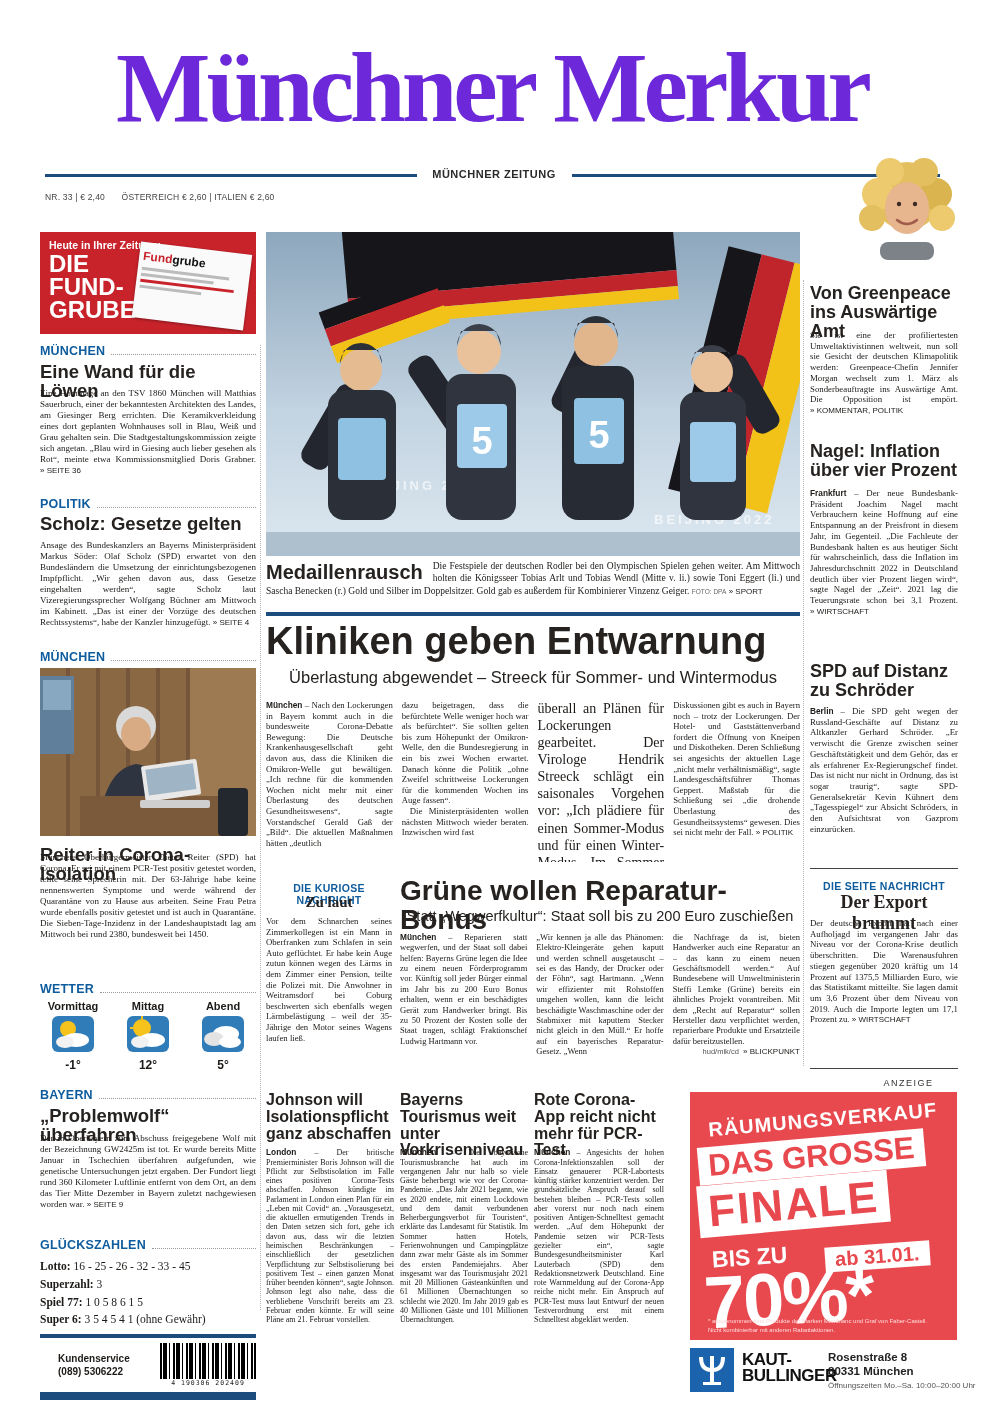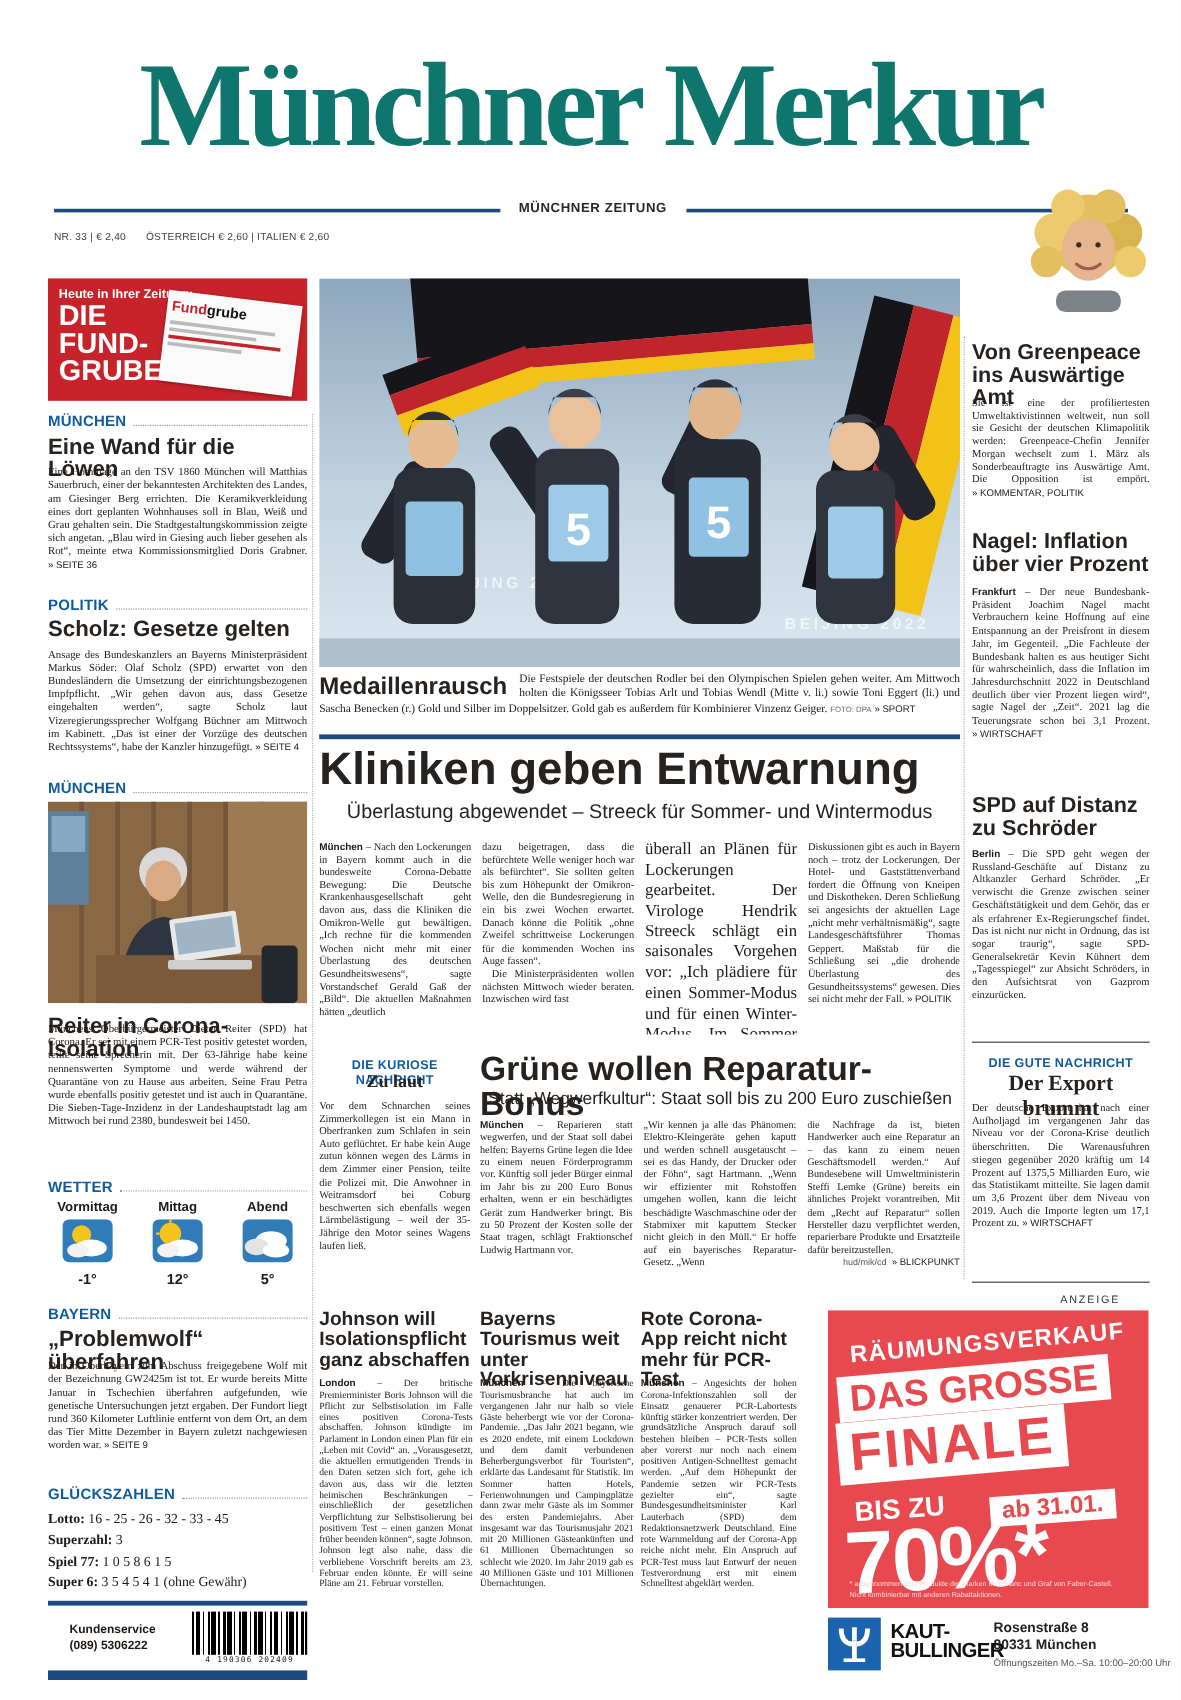--- a/index.html
+++ b/index.html
@@ -2,21 +2,21 @@
 <html><head>
 <meta charset="utf-8">
 <style>
   html,body{margin:0;padding:0;background:#e9e9e9}
   .page{position:relative;width:984px;height:1417px;margin:0 auto;background:#fff;
         font-family:"Liberation Serif",serif;color:#1d1a17;overflow:hidden}
   .abs{position:absolute}
   
   .masthead{left:0;top:38px;width:984px;text-align:center;
             font-family:"Liberation Serif",serif;font-weight:bold;font-size:100px;
-            letter-spacing:-4px;color:#0f766e;line-height:1}
+            letter-spacing:-4px;color:#6d28d9;line-height:1}
   .rule-navy{background:#1c4b7d;height:3px}
   .mz-label{font-family:"Liberation Sans",sans-serif;font-weight:bold;font-size:11px;
             letter-spacing:.5px;color:#2a2a2a}
   .date-line{font-family:"Liberation Sans",sans-serif;font-weight:bold;font-size:13px;color:#222}
   .issue-line{font-family:"Liberation Sans",sans-serif;font-size:8.5px;color:#444;letter-spacing:.2px}
   
   .kicker{display:flex;align-items:flex-end;gap:6px;font-family:"Liberation Sans",sans-serif;
           font-weight:bold;color:#0e5c9e;font-size:12.5px;letter-spacing:.2px}
   .kicker::after{content:"";flex:1;border-bottom:1.5px dotted #9a9a9a;margin-bottom:3px}
   .kicker-c{font-family:"Liberation Sans",sans-serif;font-weight:bold;color:#0e5c9e;
@@ -410,20 +410,20 @@
   <div class="abs body" style="left:810px;top:488px;width:148px;height:162px;font-size:8.8px">
     <p><span class="dl">Frankfurt</span><span> – Der neue Bundesbank-Präsident Joachim Nagel macht Verbrauchern keine Hoffnung auf eine Entspannung an der Preisfront in diesem Jahr, im Gegenteil. „Die Fachleute der Bundesbank halten es aus heutiger Sicht für wahrscheinlich, dass die Inflation im Jahresdurchschnitt 2022 in Deutschland deutlich über vier Prozent liegen wird“, sagte Nagel der „Zeit“. 2021 lag die Teuerungsrate schon bei 3,1 Prozent.</span> <span class="ref">» WIRTSCHAFT</span></p>
   </div>
 
   <div class="abs hl hl-c" style="left:810px;top:662px;width:148px;font-size:18px">SPD auf Distanz zu Schröder</div>
   <div class="abs body" style="left:810px;top:706px;width:148px;height:150px;font-size:8.8px">
     <p><span class="dl">Berlin</span><span> – Die SPD geht wegen der Russland-Geschäfte auf Distanz zu Altkanzler Gerhard Schröder. „Er verwischt die Grenze zwischen seiner Geschäftstätigkeit und dem Gehör, das er als erfahrener Ex-Regierungschef findet. Das ist nicht nur nicht in Ordnung, das ist sogar traurig“, sagte SPD-Generalsekretär Kevin Kühnert dem „Tagesspiegel“ zur Absicht Schröders, in den Aufsichtsrat von Gazprom einzurücken.</span></p>
   </div>
 
   <div class="abs hline" style="left:810px;top:868px;width:148px"></div>
-  <div class="abs kicker-c" style="left:810px;top:880px;width:148px">DIE GUTE NACHRICHT</div>
+  <div class="abs kicker-c" style="left:810px;top:880px;width:148px">DIE SEITE NACHRICHT</div>
   <div class="abs serif-it" style="left:810px;top:892px;width:148px;font-size:18px;text-align:center">Der Export brummt</div>
   <div class="abs body" style="left:810px;top:918px;width:148px;height:142px;font-size:8.8px">
     <p><span>Der deutsche Export hat nach einer Aufholjagd im vergangenen Jahr das Niveau vor der Corona-Krise deutlich überschritten. Die Warenausfuhren stiegen gegenüber 2020 kräftig um 14 Prozent auf 1375,5 Milliarden Euro, wie das Statistikamt mitteilte. Sie lagen damit um 3,6 Prozent über dem Niveau von 2019. Auch die Importe legten um 17,1 Prozent zu.</span> <span class="ref">» WIRTSCHAFT</span></p>
   </div>
   <div class="abs hline" style="left:810px;top:1068px;width:148px"></div>
 
 </div>
 
 </body></html>

